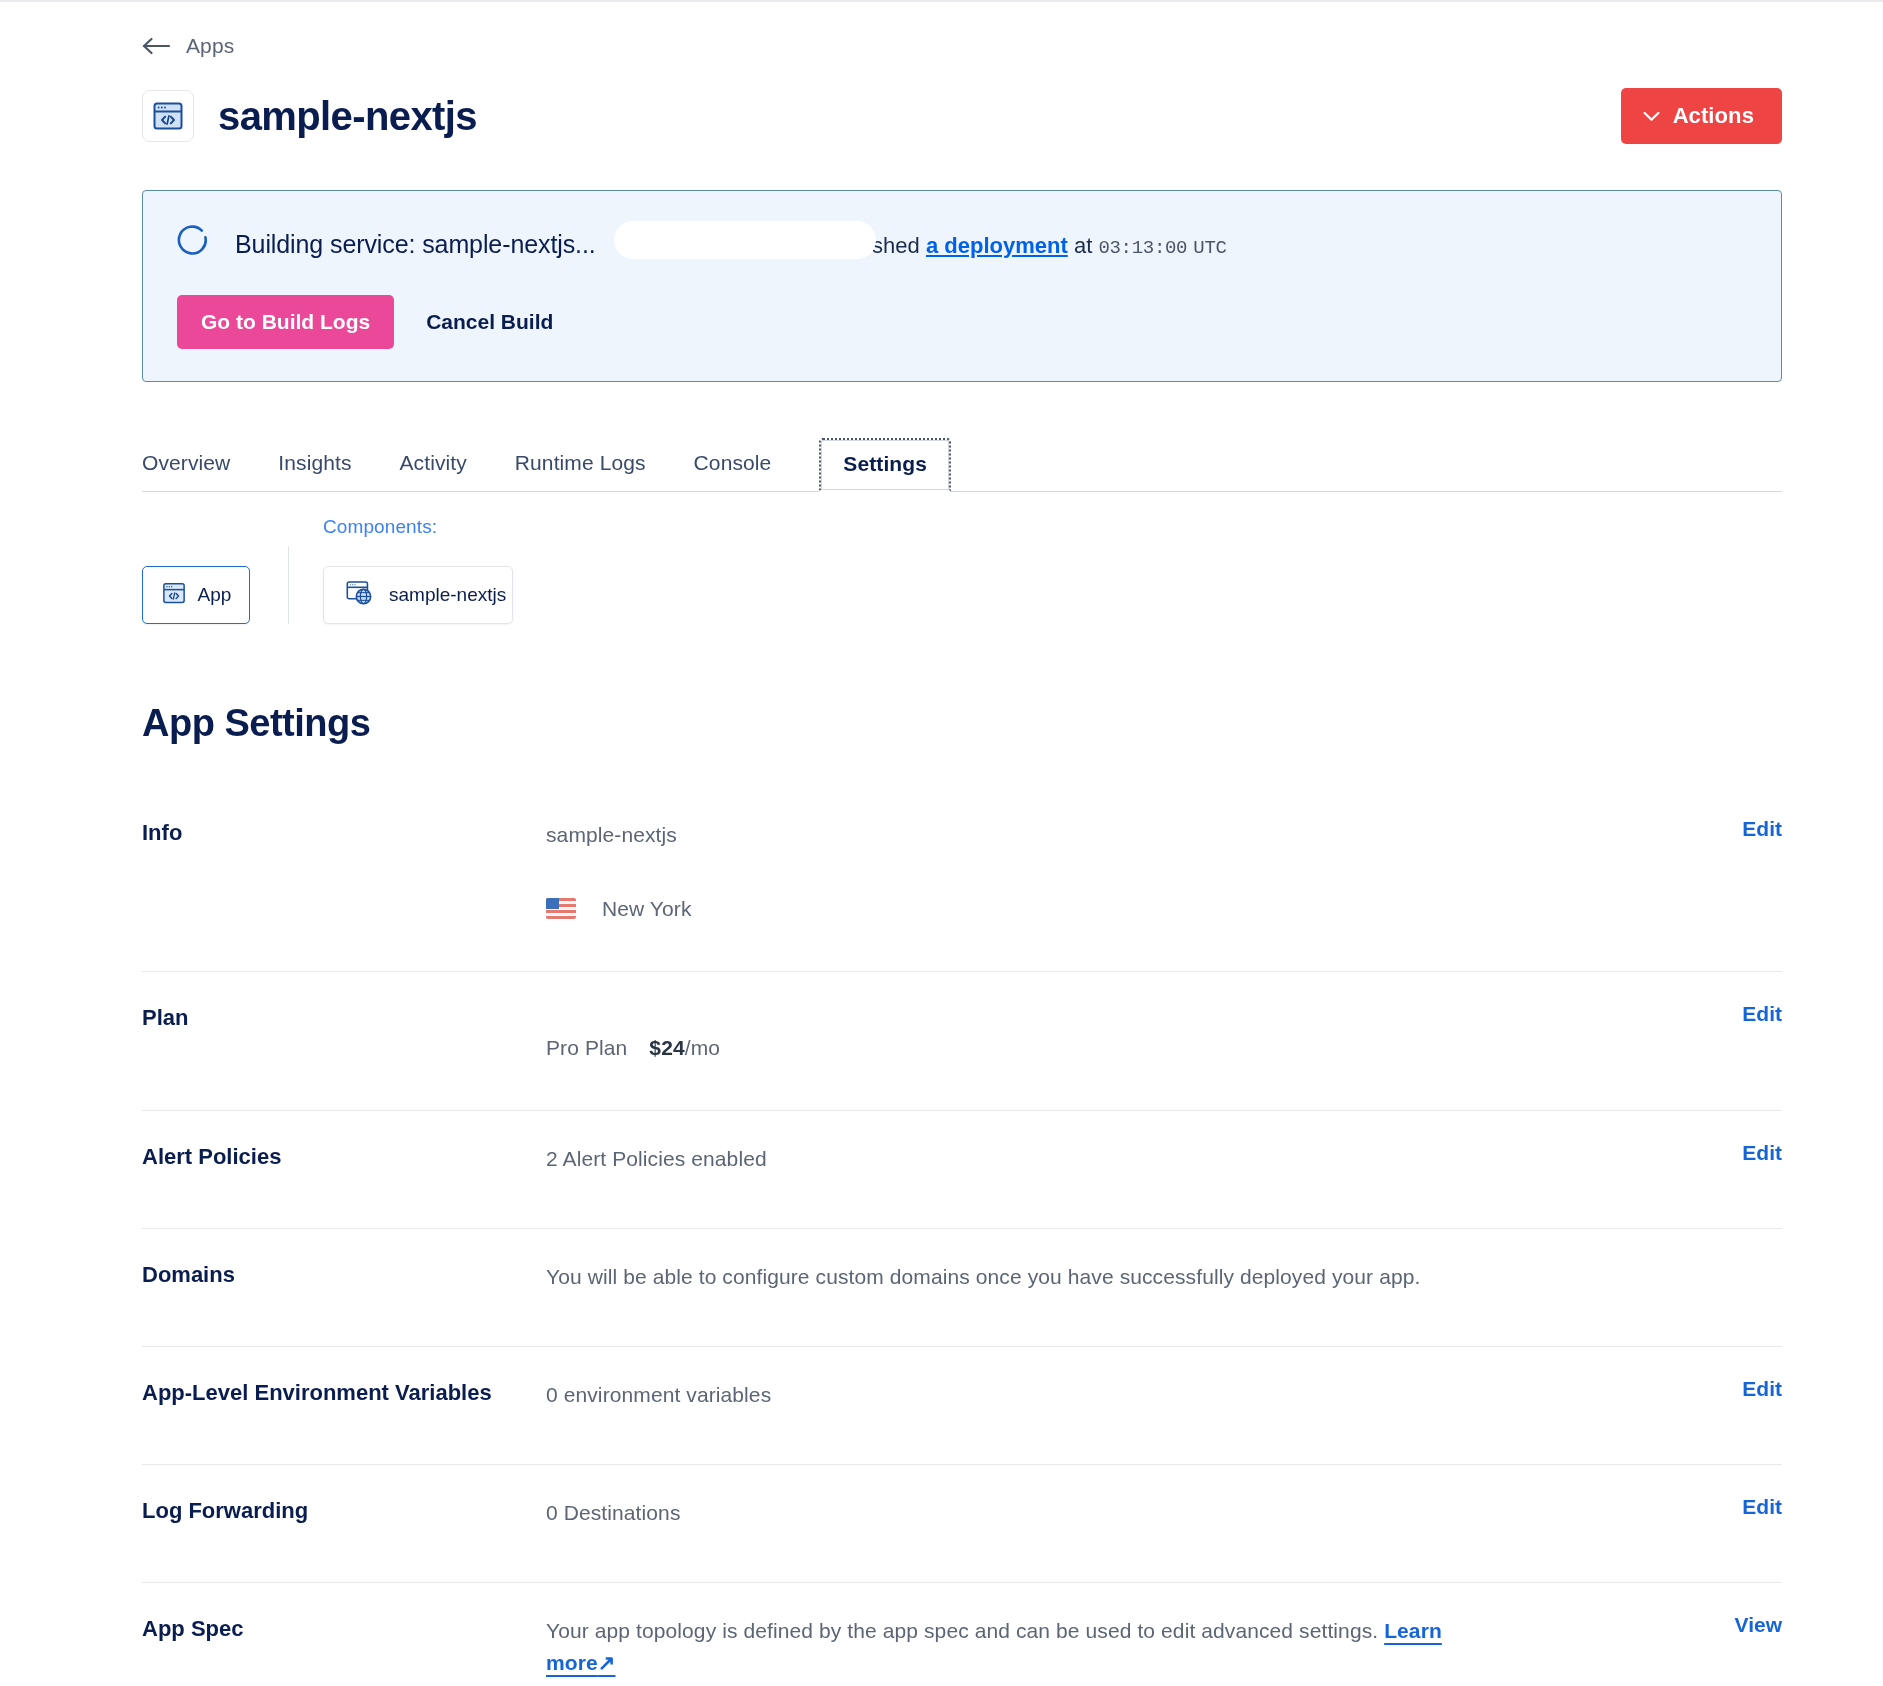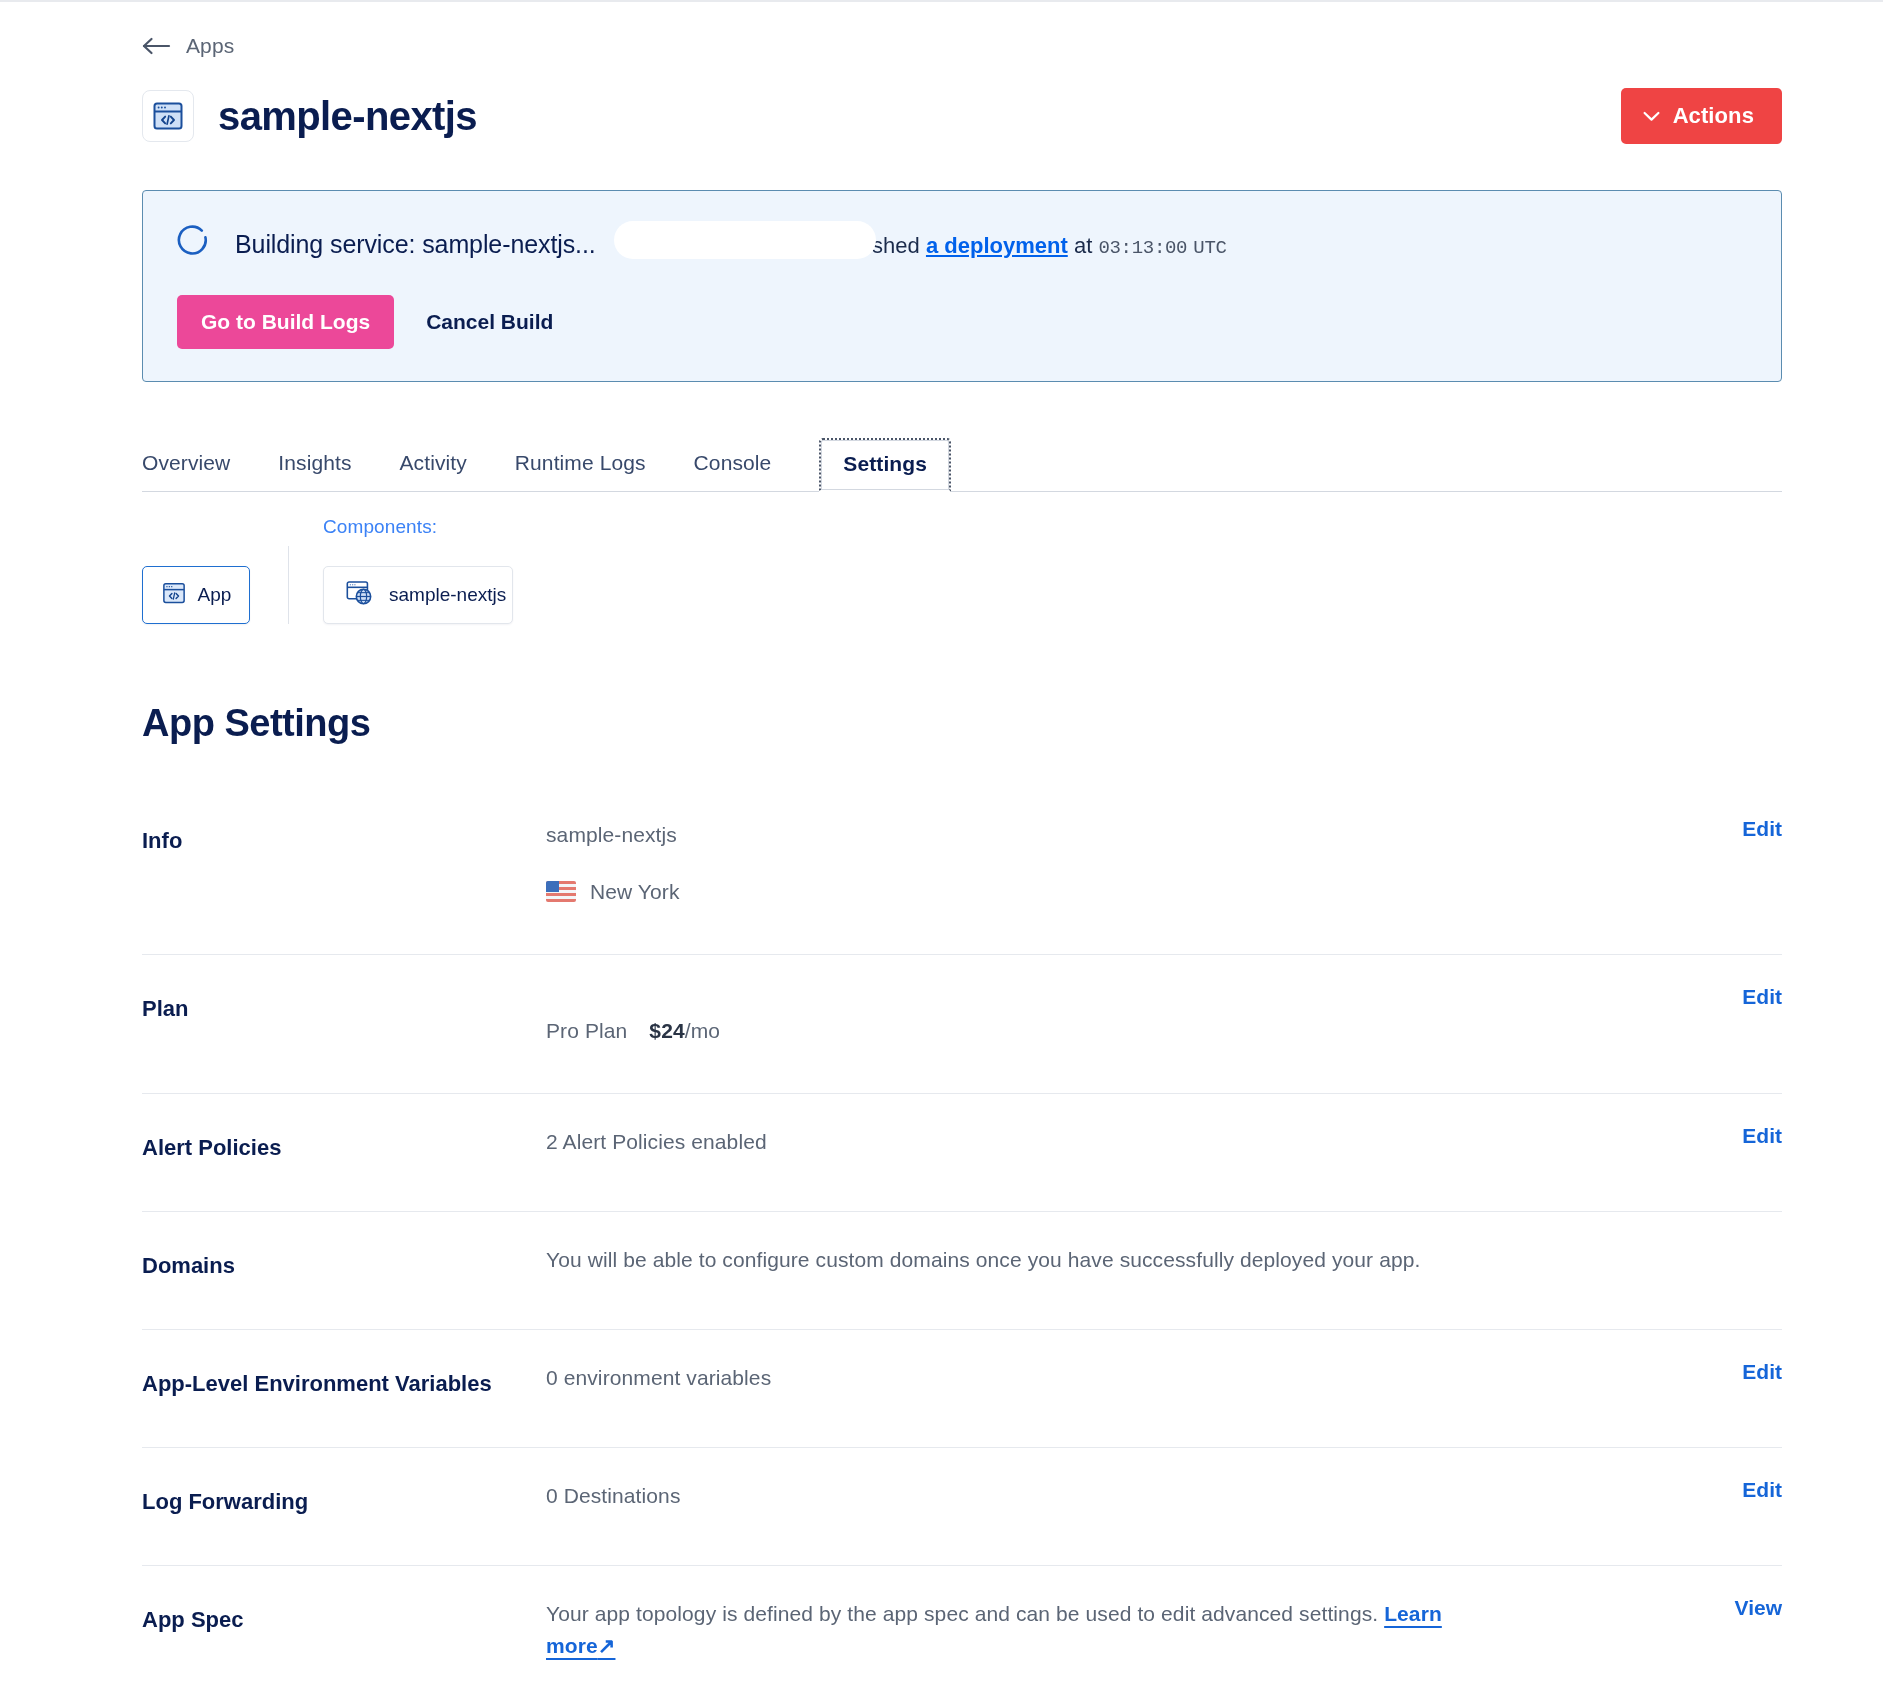--- a/index.html
+++ b/index.html
@@ -191,36 +191,35 @@
     display: flex; align-items: flex-start;
     border-bottom: 1px solid #e6e9ee;
     padding: 30px 0 46px 0;
     min-height: 118px;
   }
   .srow:last-child { border-bottom: none; }
   .srow-label {
     width: 404px; flex: none;
     font-size: 22px; font-weight: 600; color: #0a1d50;
     line-height: 1.43;
-    margin-top: 8px;
   }
   .srow-body { flex: 1; padding-top: 2px; }
   .srow-action { width: 200px; flex: none; text-align: right; }
   .link-action {
     font-size: 21px; color: #1565d8; font-weight: 600;
     background: none; border: none; font-family: inherit;
     cursor: pointer; padding: 0;
   }
   .val {
     font-size: 21px; color: #5b6575; line-height: 1.52;
     letter-spacing: .1px;
   }
   .val-strong { color: #2a3445; font-weight: 700; }
   .region-line {
-    display: flex; align-items: center; gap: 14px; margin-top: 25px;
+    display: flex; align-items: center; gap: 26px; margin-top: 42px;
   }
   .flag { width: 30px; height: 21px; display: block; border-radius: 2px; }
   .desc { max-width: 900px; }
   .inline-link {
     color: #1565d8; font-weight: 700; text-decoration: underline;
     text-underline-offset: 5px;
   }
   .plan-line { display: flex; align-items: baseline; gap: 22px; margin-top: 28px; }
 </style>
 </head>

